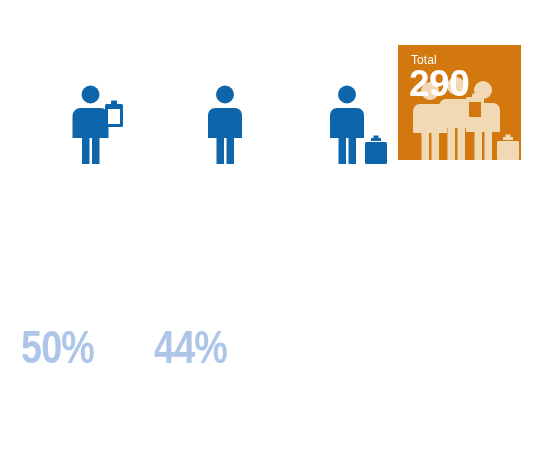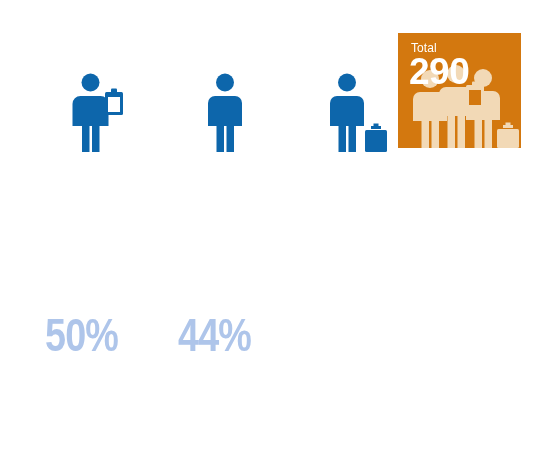--- a/index.html
+++ b/index.html
@@ -10,21 +10,21 @@
     width: 551px;
     height: 457px;
     background: #ffffff;
     font-family: "Liberation Sans", sans-serif;
     overflow: hidden;
     position: relative;
   }
 
   #infographic {
     position: absolute;
-    left: 0; top: 1px;
+    left: 0; top: 13px;
     width: 551px;
     height: 386px;
   }
 
   
   .pictogram-row {
     position: absolute;
     left: 0;
     top: 32px;
     width: 551px;
@@ -95,21 +95,20 @@
     top: 310px;
     width: 551px;
     height: 80px;
   }
   .stat-cell {
     position: absolute;
     top: 0;
     text-align: center;
     color: #aec5ea;
     font-family: "Liberation Sans Narrow", "Liberation Sans", sans-serif;
-    padding-left: 24px;
   }
   .stat-cell.s1 { left: 0px;   width: 115px; }
   .stat-cell.s2 { left: 133px; width: 115px; text-align: center; }
   .stat-cell.s3 { left: 268px; width: 115px; }
   .stat-cell.s4 { left: 398px; width: 128px; }
 
   .stat-value {
     display: block;
     font-size: 46px;
     font-weight: bold;

